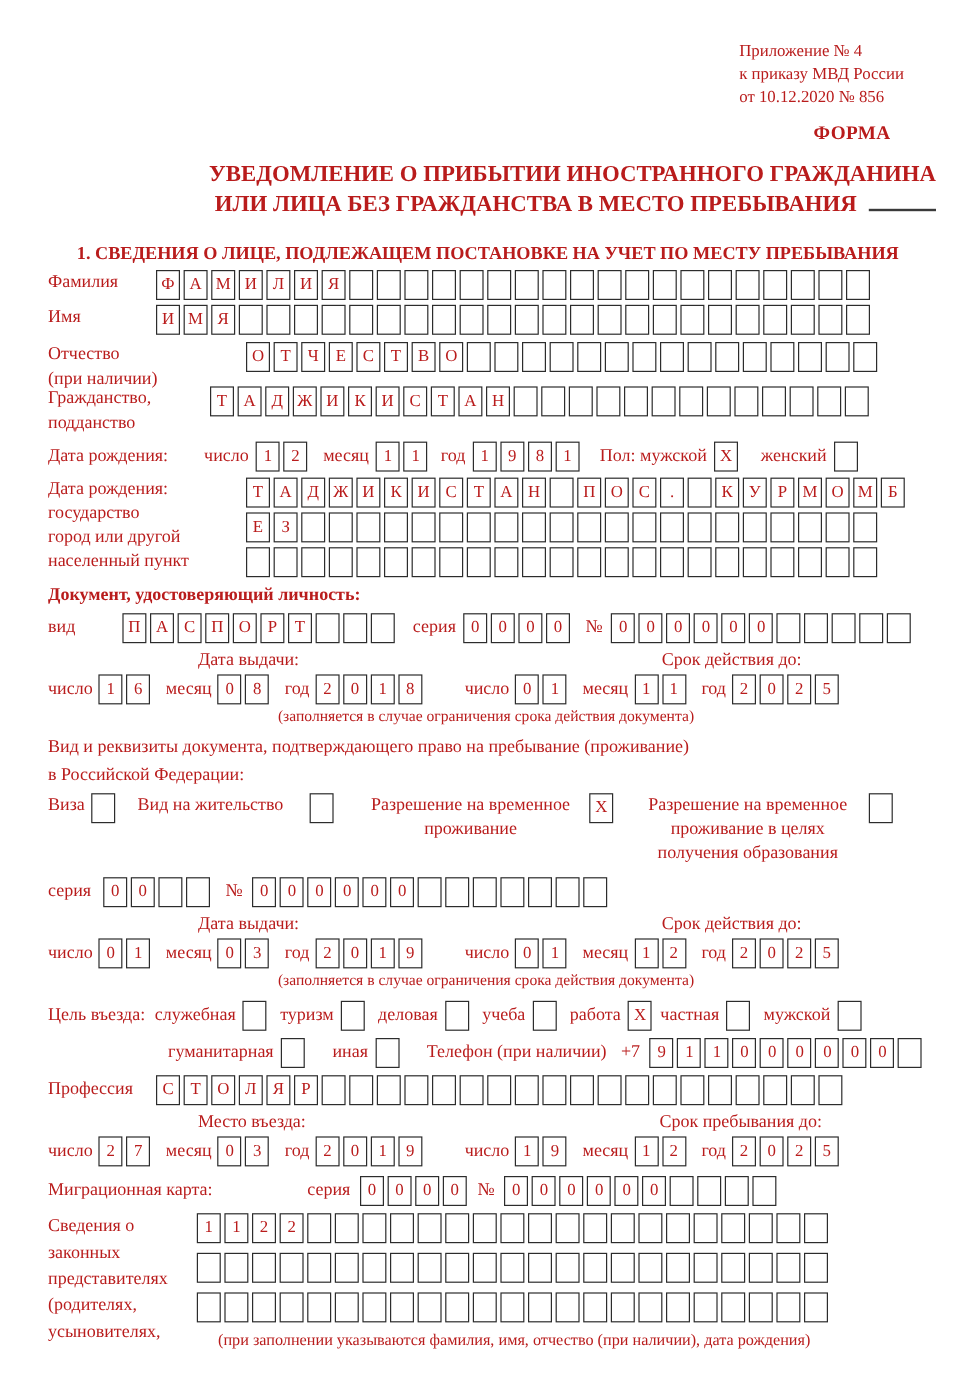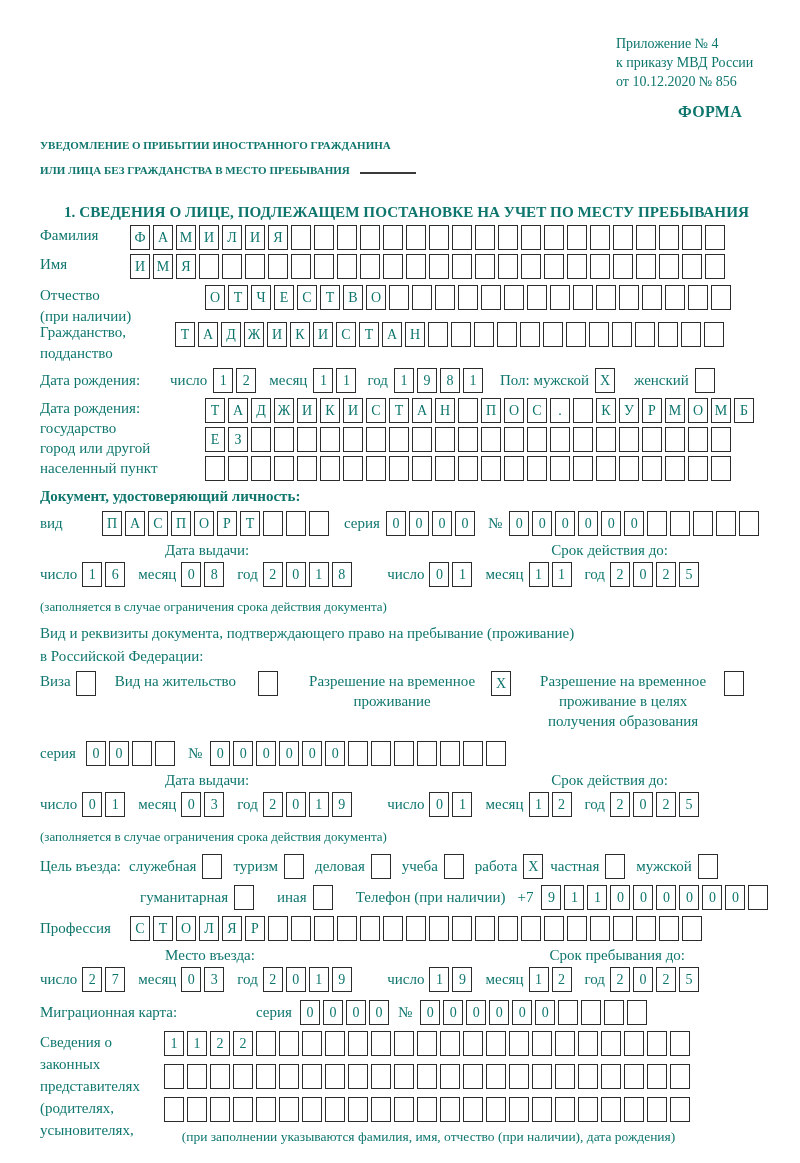--- a/index.html
+++ b/index.html
@@ -1,24 +1,24 @@
 <!DOCTYPE html>
 <html><head>
 <meta charset="utf-8">
 <style>
   *{box-sizing:border-box}
   html,body{margin:0;padding:0;background:#ffffff}
   .page{width:800px;height:1163px;background:#fff;font-family:"Liberation Serif",serif;
-        color:#0f766e;padding:34px 20px 0 40px;overflow:hidden;position:relative}
+        color:#b91c1c;padding:34px 20px 0 40px;overflow:hidden;position:relative}
 
   
   .annex{margin-left:576px;font-size:14px;line-height:19px;white-space:nowrap}
   .annex .ed{margin-top:7px}
   .forma{font-weight:700;font-size:16px;text-align:right;padding-right:38px;margin-top:12px;letter-spacing:.3px}
-  .title{text-align:left;font-weight:700;font-size:11px;line-height:25px;margin-top:12px}
+  .title{text-align:right;font-weight:700;font-size:19px;line-height:25px;margin-top:12px}
   .title-underline{display:inline-block;width:56px;border-bottom:2.2px solid #3a3a3a;margin-left:10px;height:14px}
   .sec-head{font-weight:700;font-size:15.2px;margin-top:20px;padding-left:24px;white-space:nowrap}
 
   
   .frow{display:flex;align-items:flex-start;margin-top:4px;font-size:15px}
   .flabel{flex:none;line-height:21px}
   .w90{width:90px}.w165{width:165px}.w135{width:135px}.w124{width:124px}
   .boxes{display:flex;flex:none}
   .cb{width:20px;height:25px;border:1.6px solid #2c2c2c;margin-right:3px;display:flex;
       align-items:center;justify-content:center;font-size:14px;flex:none;background:#fff}
@@ -40,21 +40,21 @@
 
   .dhead{display:flex;font-size:15px;margin-top:6px}
   .dhead .h1{margin-left:125px}
   .dhead .h2{margin-left:auto;margin-right:112px}
   .dhead.entry .h2{margin-right:95px}
   .drow{display:flex;align-items:center;font-size:15px;margin-top:3px}
   .dg{display:flex;align-items:center}
   .dg .dl{margin-right:5px}
   .dg .dl2{margin:0 5px 0 10px}
   .drow .right{margin-left:auto;margin-right:78px}
-  .fnote{font-size:13px;text-align:left;padding-right:10px;margin-top:12px}
+  .fnote{font-size:13px;text-align:center;padding-right:10px;margin-top:2px}
 
   .rtext{font-size:15px;margin-top:7px;line-height:23px}
   .rvp{display:flex;align-items:flex-start;margin-top:3px;font-size:15px}
   .rvp .opt{display:flex;align-items:flex-start}
   .rvp .optlabel{line-height:20px}
   .rvp .boxes{margin-left:8px}
   .rvp .o2{margin-left:16px}.rvp .o3{margin-left:20px}.rvp .o4{margin-left:16px}
   .rvp .center{text-align:center}
   .rvp .wA{width:182px}.rvp .wB{width:186px}
 

